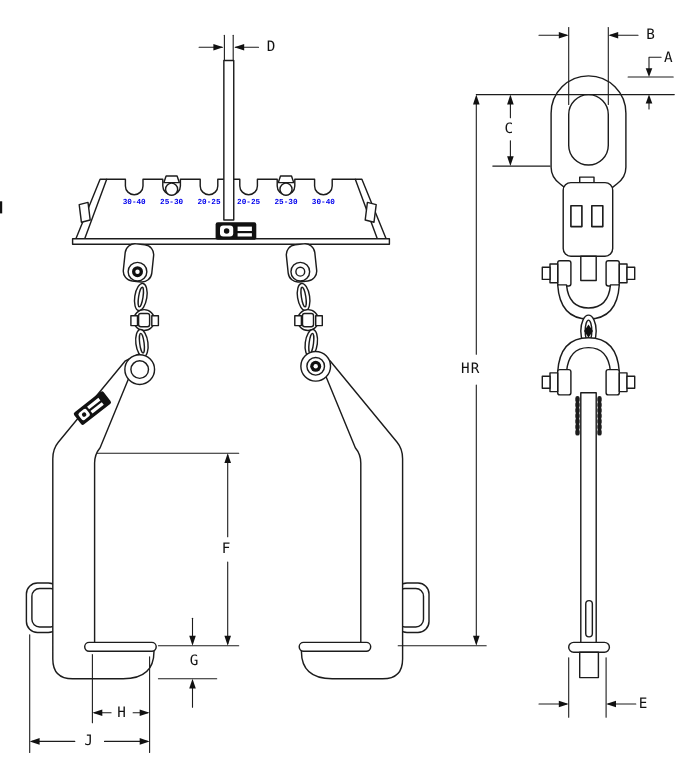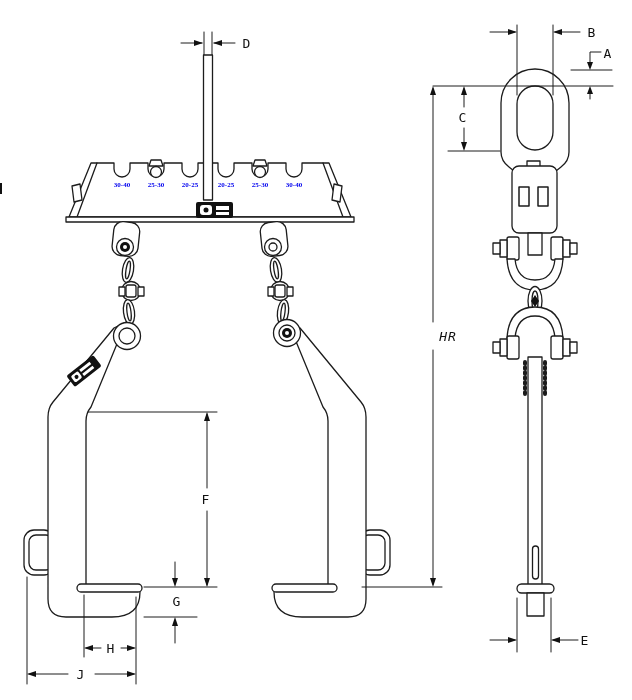--- a/index.html
+++ b/index.html
@@ -9,21 +9,21 @@
     overflow:hidden;
   }
   #stage svg{position:absolute;left:0;top:0;}
   .dim-label{
     position:absolute;transform:translate(-50%,-50%);
     font-size:13px;font-weight:500;color:#111;letter-spacing:1px;
     background:#fff;padding:0 1px;line-height:1;white-space:nowrap;
   }
   .capacity-label{
     position:absolute;transform:translate(-50%,-50%);
-    font-family:Liberation Serif, serif;
+    font-family:Liberation Mono, monospace;
     font-size:7px;font-weight:700;color:#0000ee;line-height:1;
     letter-spacing:0px;white-space:nowrap;
   }
 </style>
 </head>
 <body>
 
 <div id="stage">
 
 <svg width="632" height="700" viewBox="0 0 632 700">
@@ -282,21 +282,21 @@
       <line x1="553" y1="640" x2="578" y2="640"></line>
       <polygon points="551,640 560,637 560,643" fill="#111" stroke="none"></polygon>
     </g>
   </g>
 </svg>
 
 <span class="dim-label" style="left:247px;top:43px;">D</span>
 <span class="dim-label" style="left:592px;top:32px;">B</span>
 <span class="dim-label" style="left:608px;top:53px;">A</span>
 <span class="dim-label" style="left:463px;top:117px;">C</span>
-<span class="dim-label" style="left:448px;top:336px;font-style:italic;">HR</span>
+<span class="dim-label" style="left:428px;top:336px;">HR</span>
 <span class="dim-label" style="left:206px;top:499px;">F</span>
 <span class="dim-label" style="left:177px;top:601px;">G</span>
 <span class="dim-label" style="left:111px;top:648px;">H</span>
 <span class="dim-label" style="left:81px;top:674px;">J</span>
 <span class="dim-label" style="left:585px;top:640px;">E</span>
 
 <span class="capacity-label" style="left:122px;top:185px;">30-40</span>
 <span class="capacity-label" style="left:156px;top:185px;">25-30</span>
 <span class="capacity-label" style="left:190px;top:185px;">20-25</span>
 <span class="capacity-label" style="left:226px;top:185px;">20-25</span>

